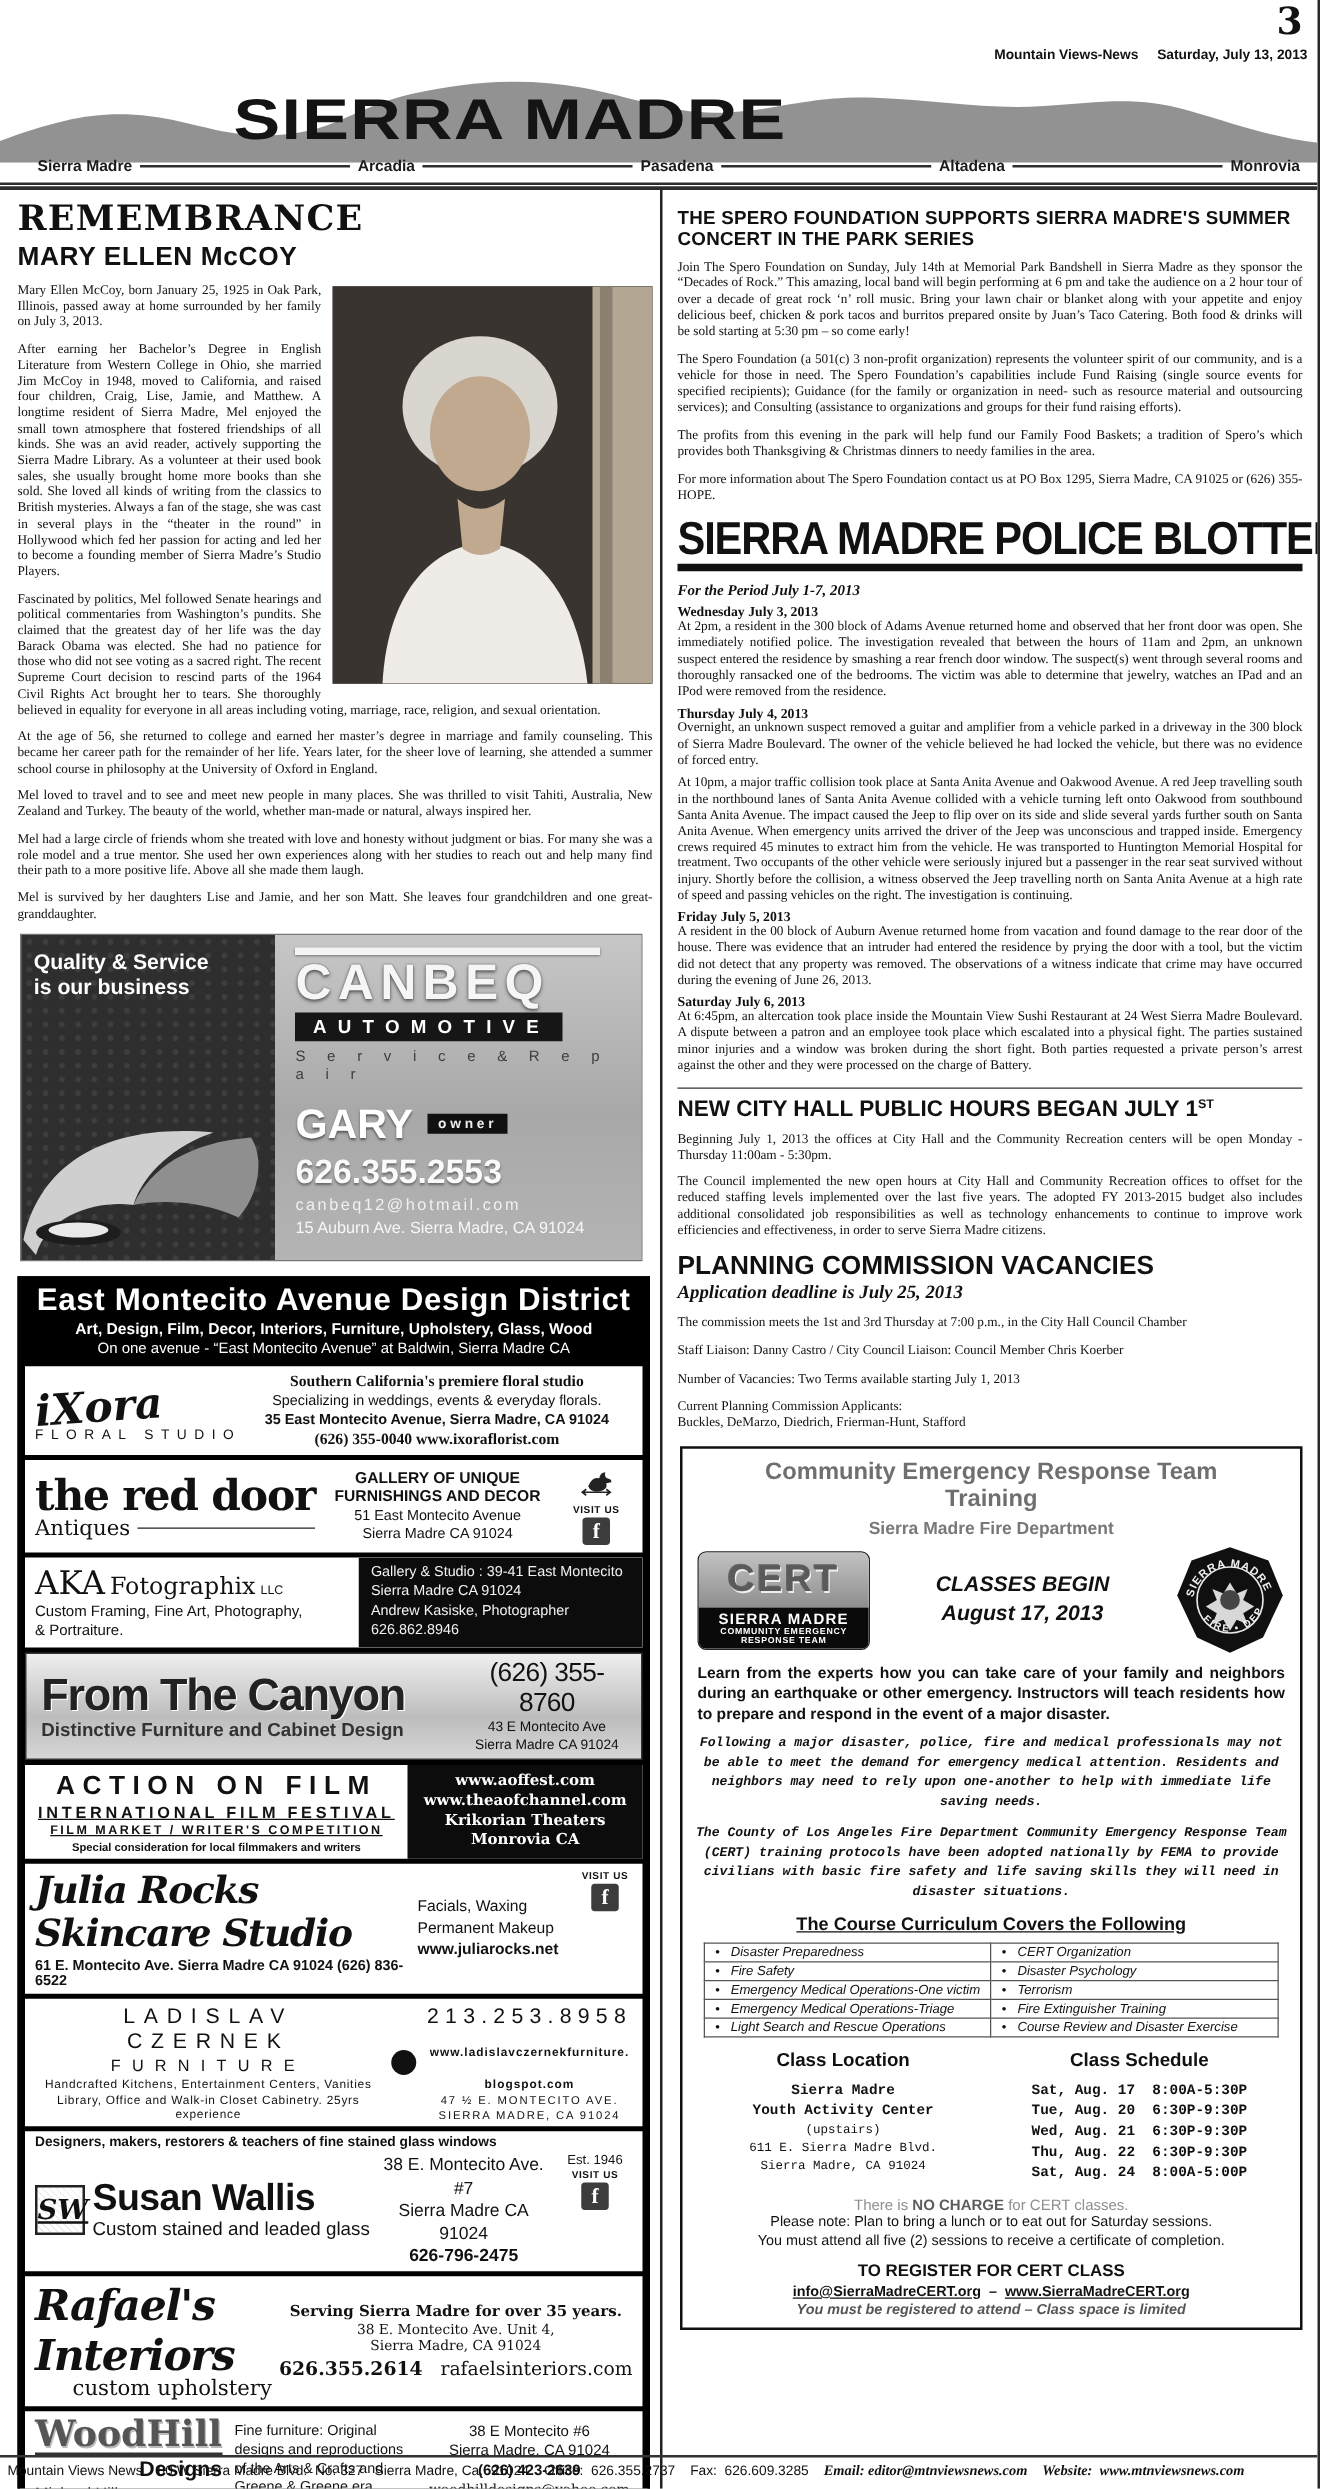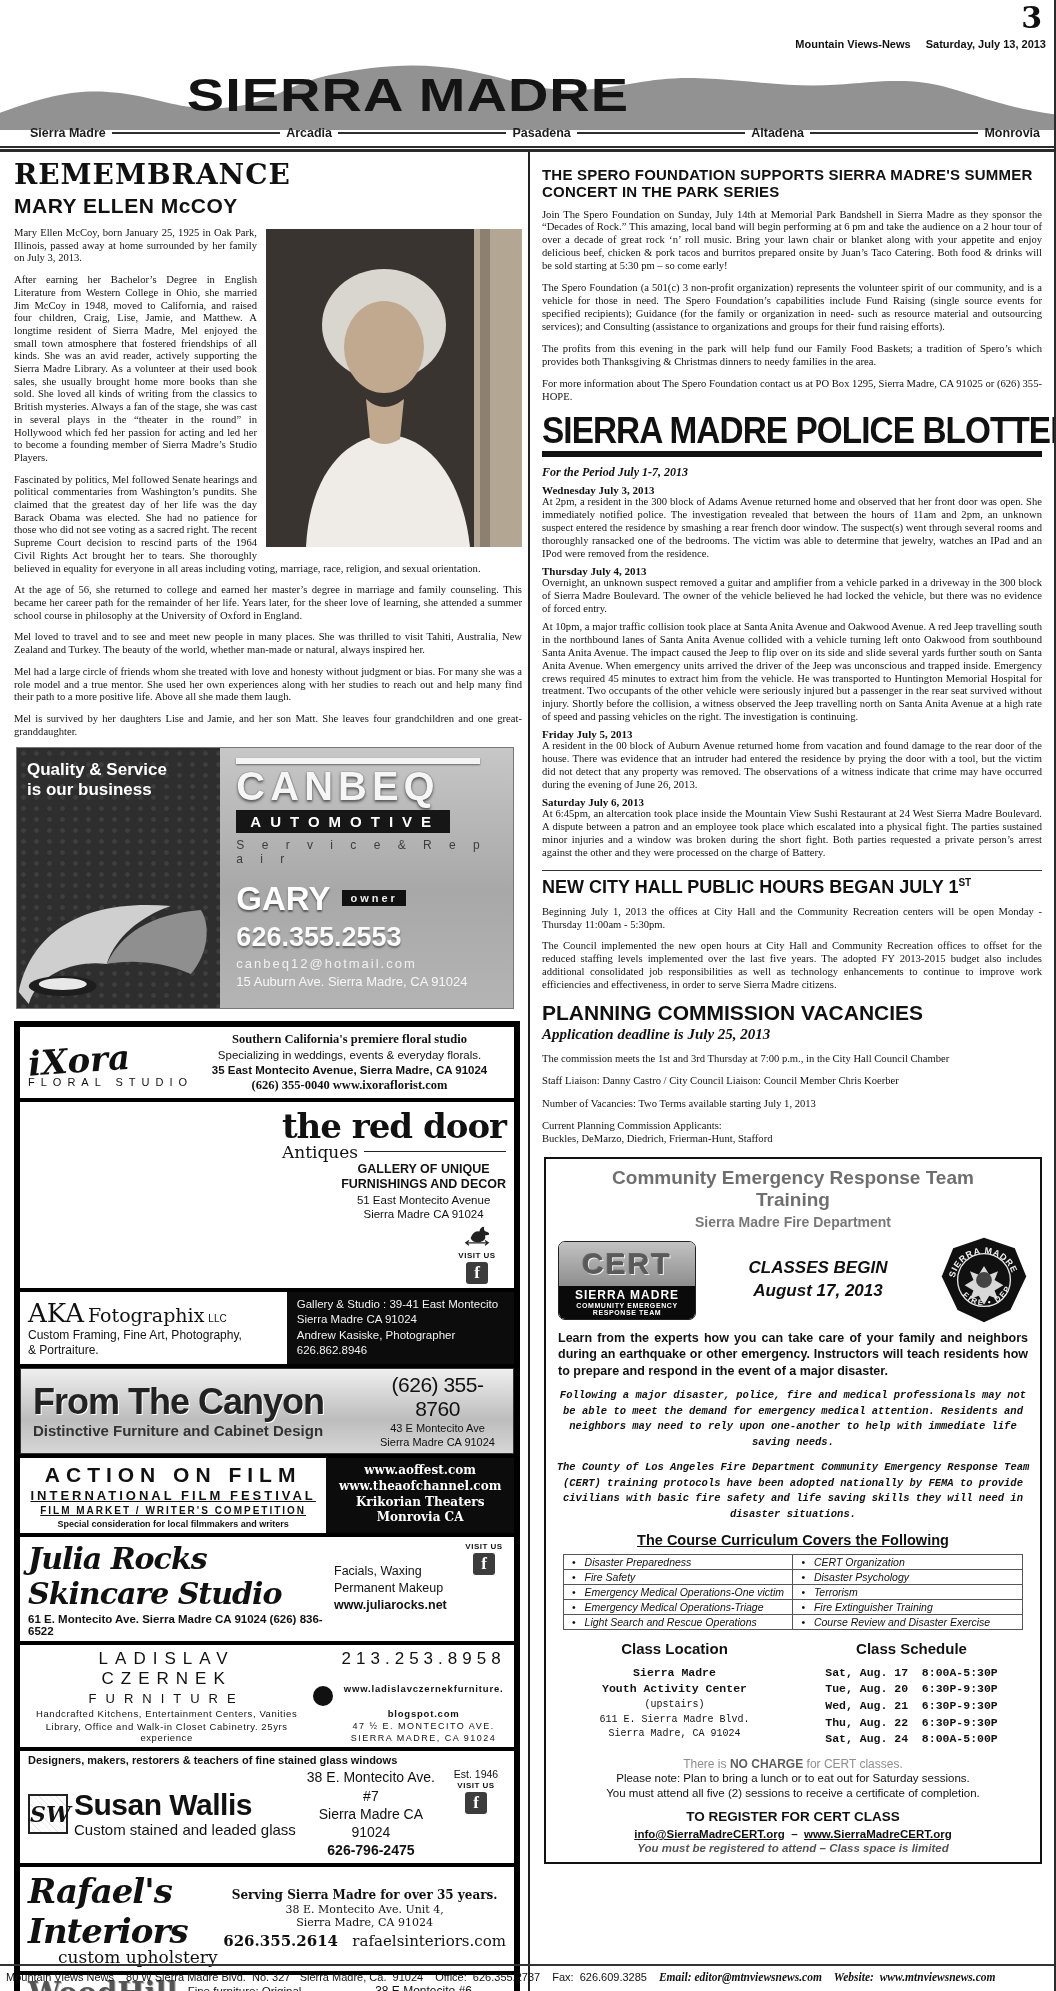--- a/index.html
+++ b/index.html
@@ -64,21 +64,21 @@
   .dd-sub { font:bold 12.5px "Liberation Sans",sans-serif; margin-top:1px; }
   .dd-tag { font:12px "Liberation Sans",sans-serif; margin-top:1px; }
   .adbox { background:#fff; margin-top:4px; padding:4px 8px; position:relative; }
 
   .ad-ixora { display:flex; align-items:center; min-height:66px; }
   .ix-script { font:bold italic 34px "DejaVu Serif",serif; transform:rotate(-4deg); }
   .ix-sub { font:11px "Liberation Sans",sans-serif; letter-spacing:6px; margin-top:-2px; }
   .ix-info { flex:1; text-align:center; font:11.5px "Liberation Sans",sans-serif; line-height:1.3; }
   .ix-info .big { font-weight:bold; font-size:12.5px;font-family:Liberation Serif, serif; }
 
-  .ad-reddoor { display:flex; align-items:flex-end; min-height:74px;flex-direction:column; }
+  .ad-reddoor { display:flex; align-items:center; min-height:74px; }
   .rd-script { font:bold 34px "DejaVu Serif",serif; letter-spacing:-1px; }
   .rd-ant { font:17px "DejaVu Serif",serif; display:flex; align-items:center; gap:6px; margin-top:-4px; }
   .rd-ant .dash { flex:1; border-top:1.5px solid #222; min-width:40px; }
   .rd-info { flex:1; text-align:center; font:11.5px "Liberation Sans",sans-serif; line-height:1.25; }
   .rd-info .big { font-weight:bold; font-size:12.5px; }
   .rd-right { width:58px; text-align:center; }
   .visit { font:bold 8px "Liberation Sans",sans-serif; letter-spacing:.5px; margin:1px 0 2px; }
   .fb { width:22px; height:22px; margin:0 auto; background:#3c3c3c; color:#fff; border-radius:3px;
         font:bold 17px/21px "Liberation Serif",serif; text-align:center; }
 
@@ -124,21 +124,21 @@
   .cz-dot { width:20px; height:20px; border-radius:50%; background:#111; margin:0 8px; }
   .cz-right { flex:1; text-align:center; }
   .cz-phone { font:17px "Liberation Sans",sans-serif; letter-spacing:5px; }
   .cz-web { font:bold 9.5px "Liberation Sans",sans-serif; letter-spacing:.8px; margin-top:14px; }
   .cz-addr { font:9px "Liberation Sans",sans-serif; letter-spacing:1.5px; margin-top:2px; }
 
   .ad-sw { padding-top:3px; }
   .sw-tag { font:bold 11px "Liberation Sans",sans-serif; }
   .sw-row { display:flex; align-items:center; gap:6px; margin-top:2px; }
   .sw-mono { width:40px; height:40px; border:2px double #222; font:bold italic 22px/36px "DejaVu Serif",serif;
-             text-align:center; background:repeating-linear-gradient(45deg,#fff,#fff 3px,#ddd 4px); }
+             text-align:center; background:repeating-linear-gradient(45deg,#fff,#fff 3px,#ddd 4px);text-decoration:underline; }
   .sw-name { font:bold 30px "Liberation Sans",sans-serif; letter-spacing:-.5px; line-height:1; }
   .sw-desc { font:15px "Liberation Sans",sans-serif; margin-top:1px; }
   .sw-mid { text-align:center; font:14px "Liberation Sans",sans-serif; line-height:1.3; flex:1; }
   .sw-est { width:60px; text-align:center; font:10.5px "Liberation Sans",sans-serif; align-self:flex-start; }
 
   .ad-rf { display:flex; align-items:center; min-height:62px; }
   .rf-script { font:bold italic 34px "DejaVu Serif",serif; letter-spacing:-1px; }
   .rf-sub { font:17px "DejaVu Serif",serif; margin:-4px 0 0 30px; }
   .rf-right { flex:1; text-align:center; font:11px "DejaVu Serif",serif; line-height:1.25; }
   .rf-line1 { font-weight:bold; font-size:12px; }
@@ -292,20 +292,25 @@
             <span class="cb-gary">GARY</span>
             <span class="cb-owner">owner</span>
           </div>
           <div class="cb-phone">626.355.2553</div>
           <div class="cb-mail">canbeq12@hotmail.com</div>
           <div class="cb-addr">15 Auburn Ave. Sierra Madre, CA 91024</div>
         </div>
       </div>
 
       <div class="district">
+        <div class="dd-head">
+          <div class="dd-title">East Montecito Avenue Design District</div>
+          <div class="dd-sub">Art, Design, Film, Decor, Interiors, Furniture, Upholstery, Glass, Wood</div>
+          <div class="dd-tag">On one avenue - “East Montecito Avenue” at Baldwin, Sierra Madre CA</div>
+        </div>
 
         <div class="adbox ad-ixora">
           <div>
             <div class="ix-script">iXora</div>
             <div class="ix-sub">FLORAL STUDIO</div>
           </div>
           <div class="ix-info">
             <div class="big">Southern California's premiere floral studio</div>
             <div>Specializing in weddings, events &amp; everyday florals.</div>
             <div class="b">35 East Montecito Avenue,  Sierra Madre, CA 91024</div>

